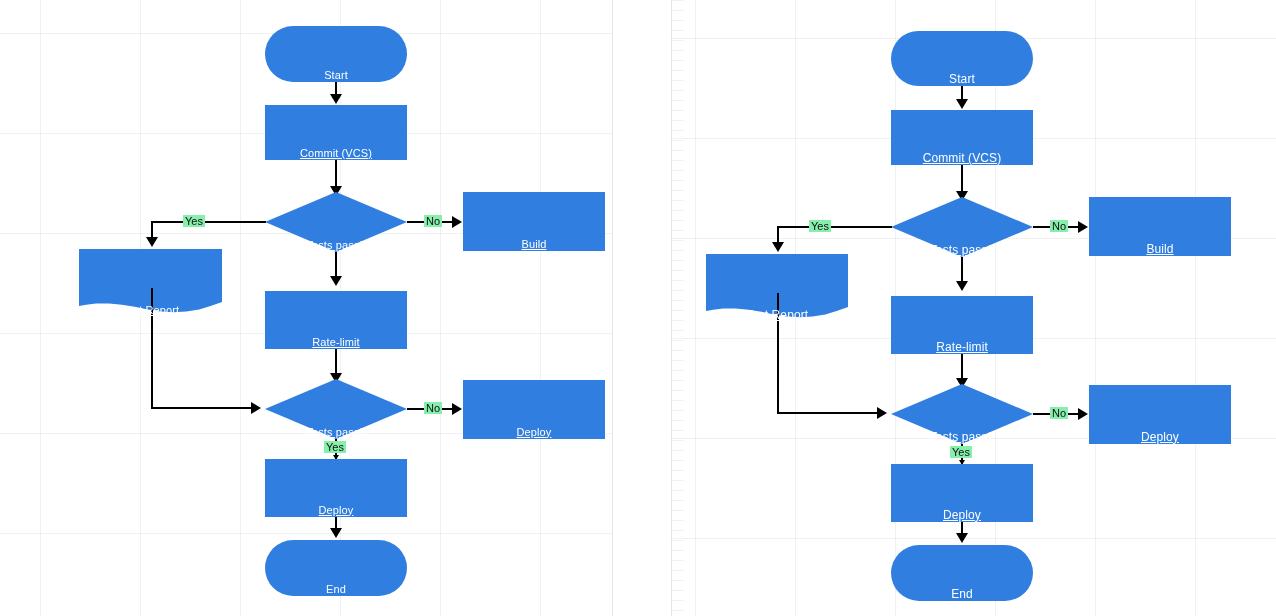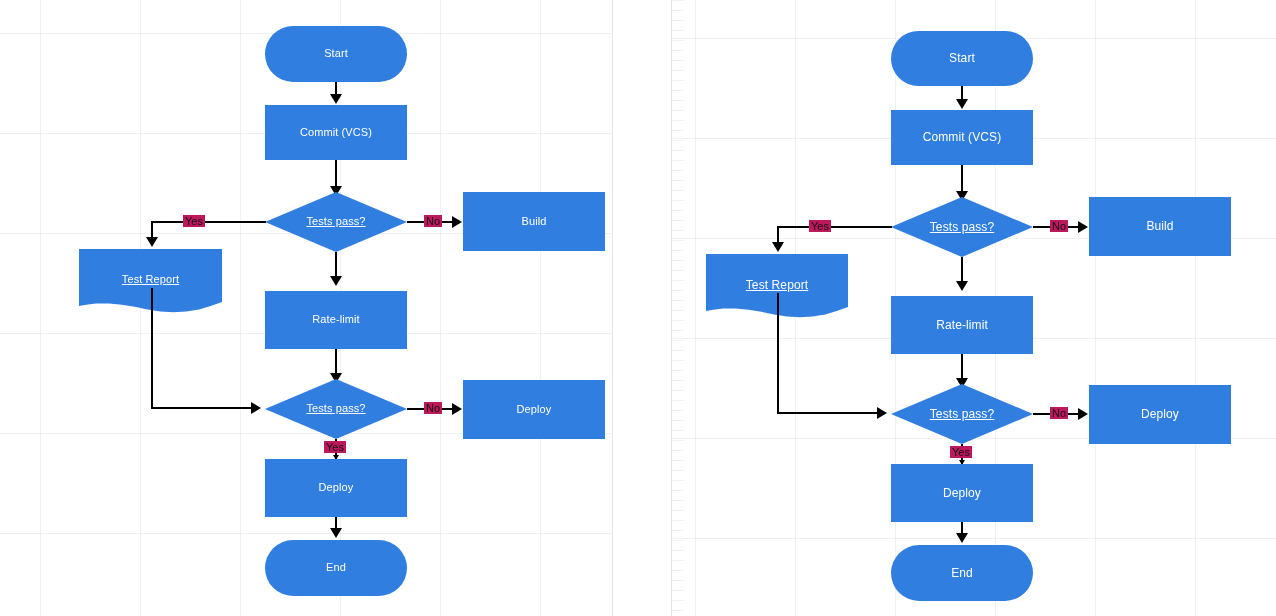--- a/index.html
+++ b/index.html
@@ -36,28 +36,28 @@
   .ruler{
     position:absolute;left:672px;top:0;width:12px;height:616px;
     background-image:linear-gradient(to bottom, rgba(0,0,0,.10) 1px, transparent 1px);
     background-size:100% 10px;
     opacity:.55;
   }
 
   
   .node{
     position:absolute;background:#2f7ee0;color:#ffffff;
-    display:flex;align-items:center;justify-content:center;
+    display:flex;align-items:flex-end;justify-content:center;
     font-size:11px;line-height:1.2;text-align:center;
     letter-spacing:.1px;
     box-sizing:border-box;
   }
   .node.big{font-size:12px;}
   .node.terminal{border-radius:34px;}
-  .node.process{border-radius:0;}
+  .node.process{border-radius:0;text-decoration:underline;}
   .node.decision{background:transparent;text-decoration:underline;}
   .node.decision .dia{
     position:absolute;inset:0;background:#2f7ee0;
     clip-path:polygon(50% 0%,100% 50%,50% 100%,0% 50%);
   }
   .node.decision .lbl{position:relative;z-index:2;}
   .node.document{background:transparent;text-decoration:underline;}
   .node.document .doc{
     position:absolute;inset:0;background:#2f7ee0;
     clip-path:polygon(
@@ -69,21 +69,21 @@
 
   
   .conn{position:absolute;background:#000000;}
   .conn.v{width:2px;}
   .conn.h{height:2px;}
   .arrow{position:absolute;width:0;height:0;}
   .arrow.down{border-left:6px solid transparent;border-right:6px solid transparent;border-top:10px solid #000;}
   .arrow.right{border-top:6px solid transparent;border-bottom:6px solid transparent;border-left:10px solid #000;}
   .arrow.down.sm{border-left:3px solid transparent;border-right:3px solid transparent;border-top:5px solid #000;}
   .elabel{
-    position:absolute;font-size:11px;color:#111111;background:#be185d;
+    position:absolute;font-size:11px;color:#111111;background:#86efac;
     padding:0 2px;line-height:12px;white-space:nowrap;
   }
 </style>
 </head>
 <body>
 
 <div class="stage">
 
   <div class="grid-left"></div>
   <div class="gap-left"></div>

